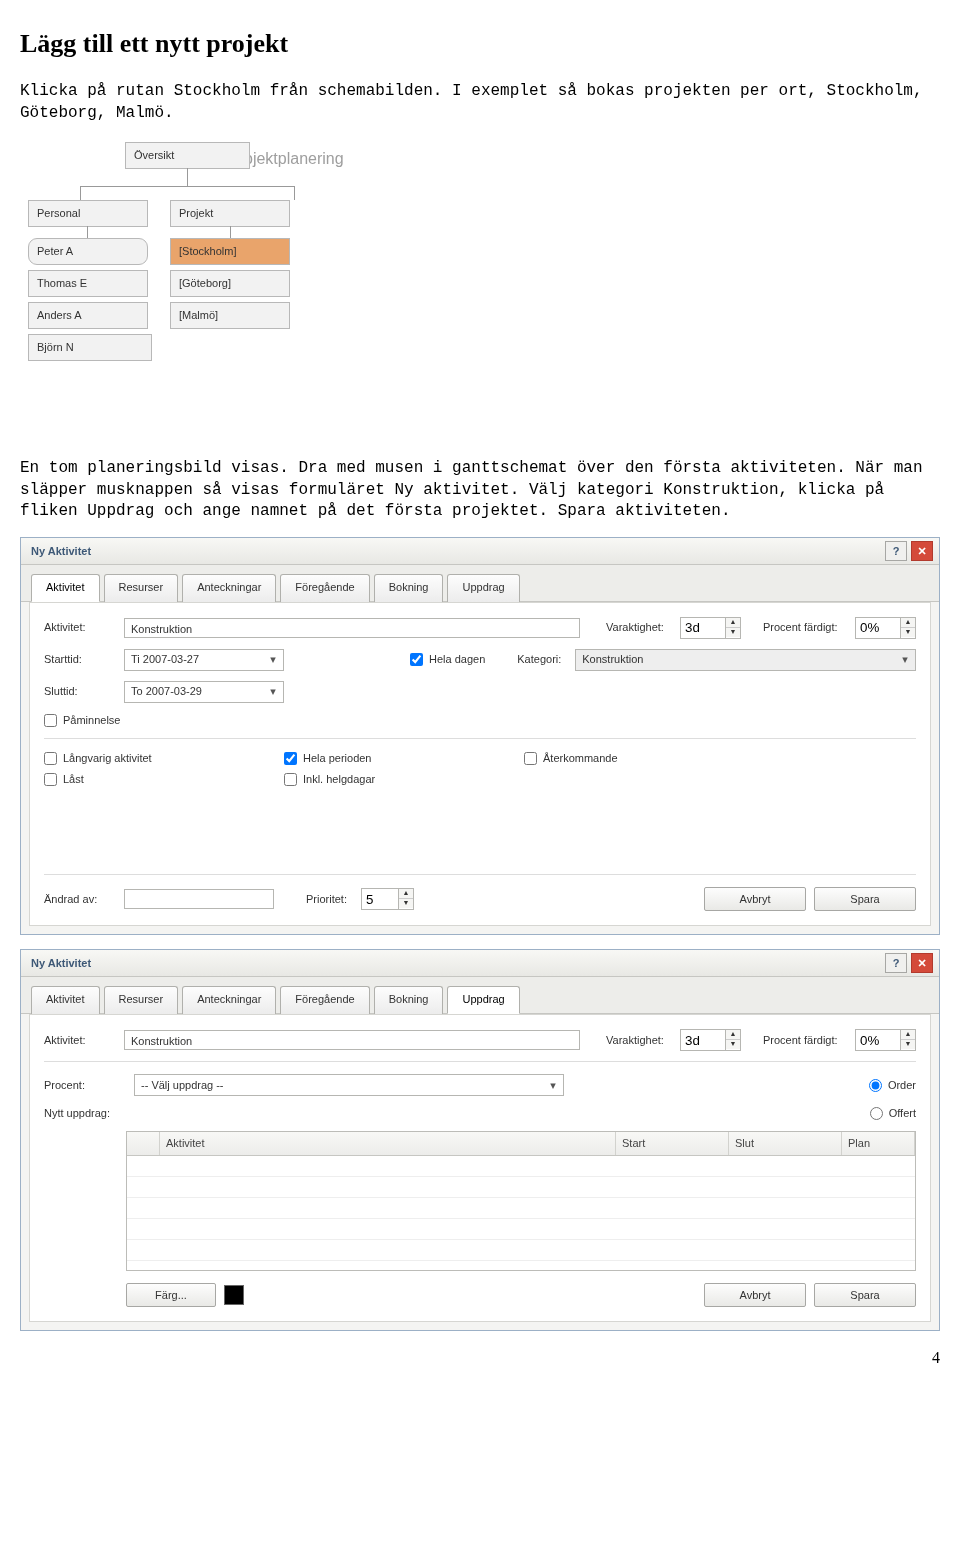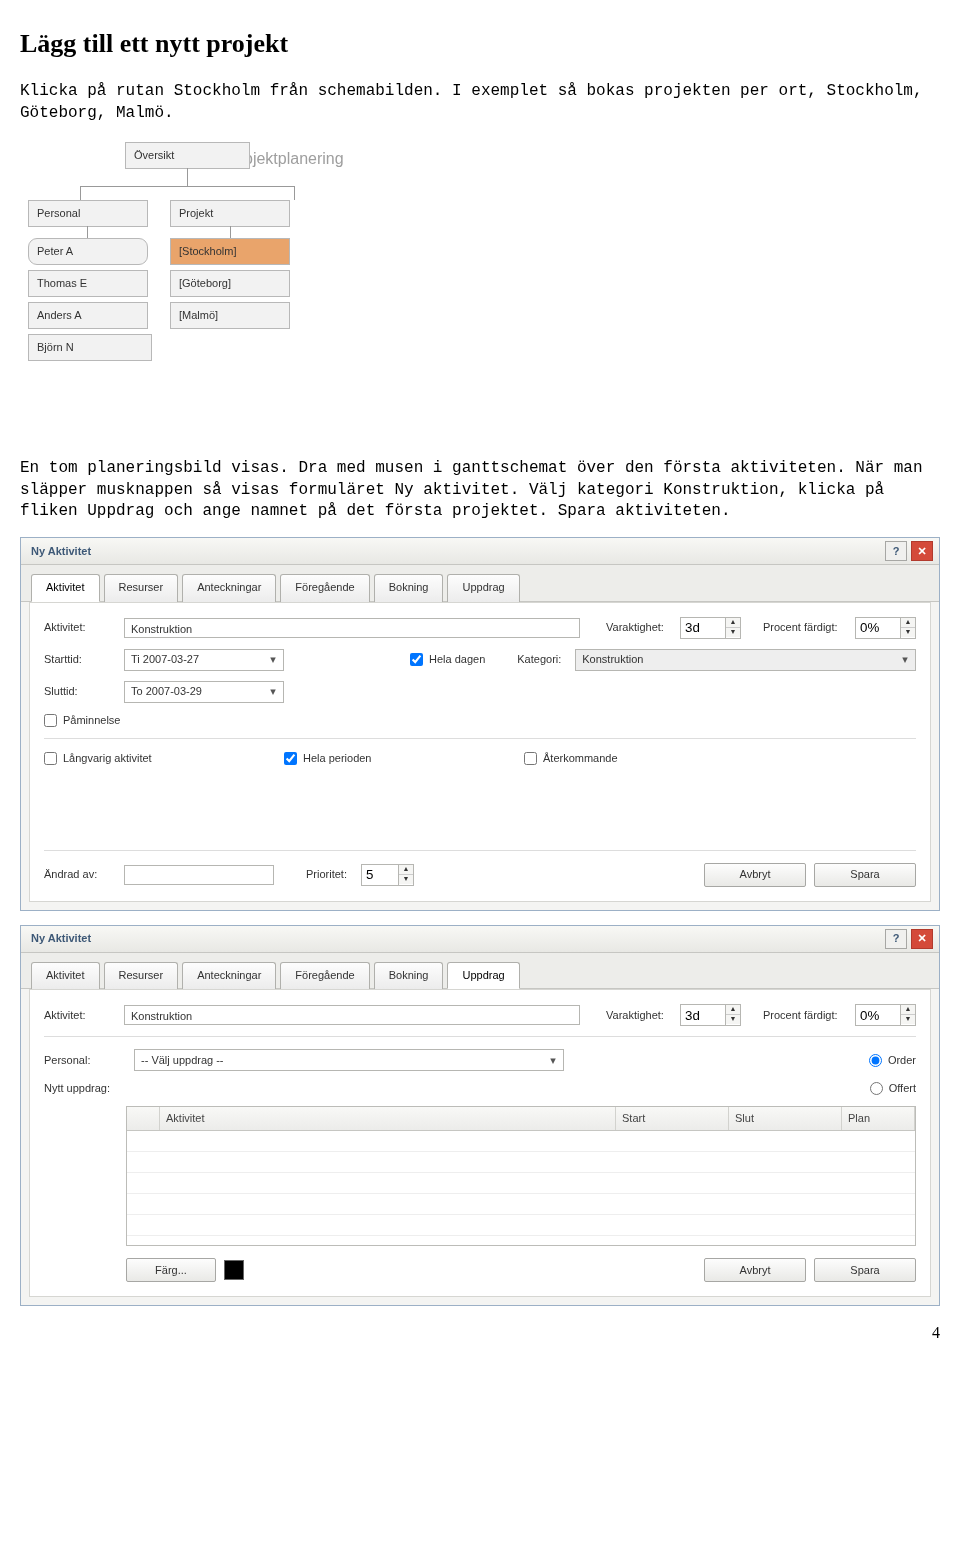--- a/index.html
+++ b/index.html
@@ -268,20 +268,30 @@
       </label>
       <label class="chk" style="width:150px;">
         <input type="checkbox" checked="" style="">
         <span>Hela perioden</span>
       </label>
       <label class="chk" style="width:150px;">
         <input type="checkbox" style="">
         <span>Återkommande</span>
       </label>
     </div>
+    <div class="row" style="gap:90px;">
+      <label class="chk" style="width:150px;">
+        <input type="checkbox" style="">
+        <span>Låst</span>
+      </label>
+      <label class="chk" style="width:150px;">
+        <input type="checkbox" style="">
+        <span>Inkl. helgdagar</span>
+      </label>
+    </div>
 
     <div style="height:70px;"></div>
     <hr class="sep">
 
     <div class="row" style="margin-bottom:0;">
       <span class="lab">Ändrad av:</span>
       <div class="txt" style="width:150px;"></div>
       <span style="margin-left:24px;">Prioritet:</span>
       <div class="spn" style="margin-left:6px;">
         <input type="text" style="width: 28px;" value="5">
@@ -333,21 +343,21 @@
         <input type="text" value="0%" style="">
         <div class="spn-btns">
             <div>▲</div>
             <div>▼</div>
           </div>
       </div>
     </div>
     <hr class="sep">
 
     <div class="row">
-      <span class="lab" style="min-width:82px;">Personal:</span>
+      <span class="lab" style="min-width:82px;">Procent:</span>
       <div class="sel" style="width:420px;">
         <span>-- Välj uppdrag --</span>
         <span class="caret">▾</span>
       </div>
       <div style="flex:1;"></div>
       <label class="radio">
         <input type="radio" name="ordtype2" checked="" style="">
         <span>Order</span>
       </label>
     </div>

